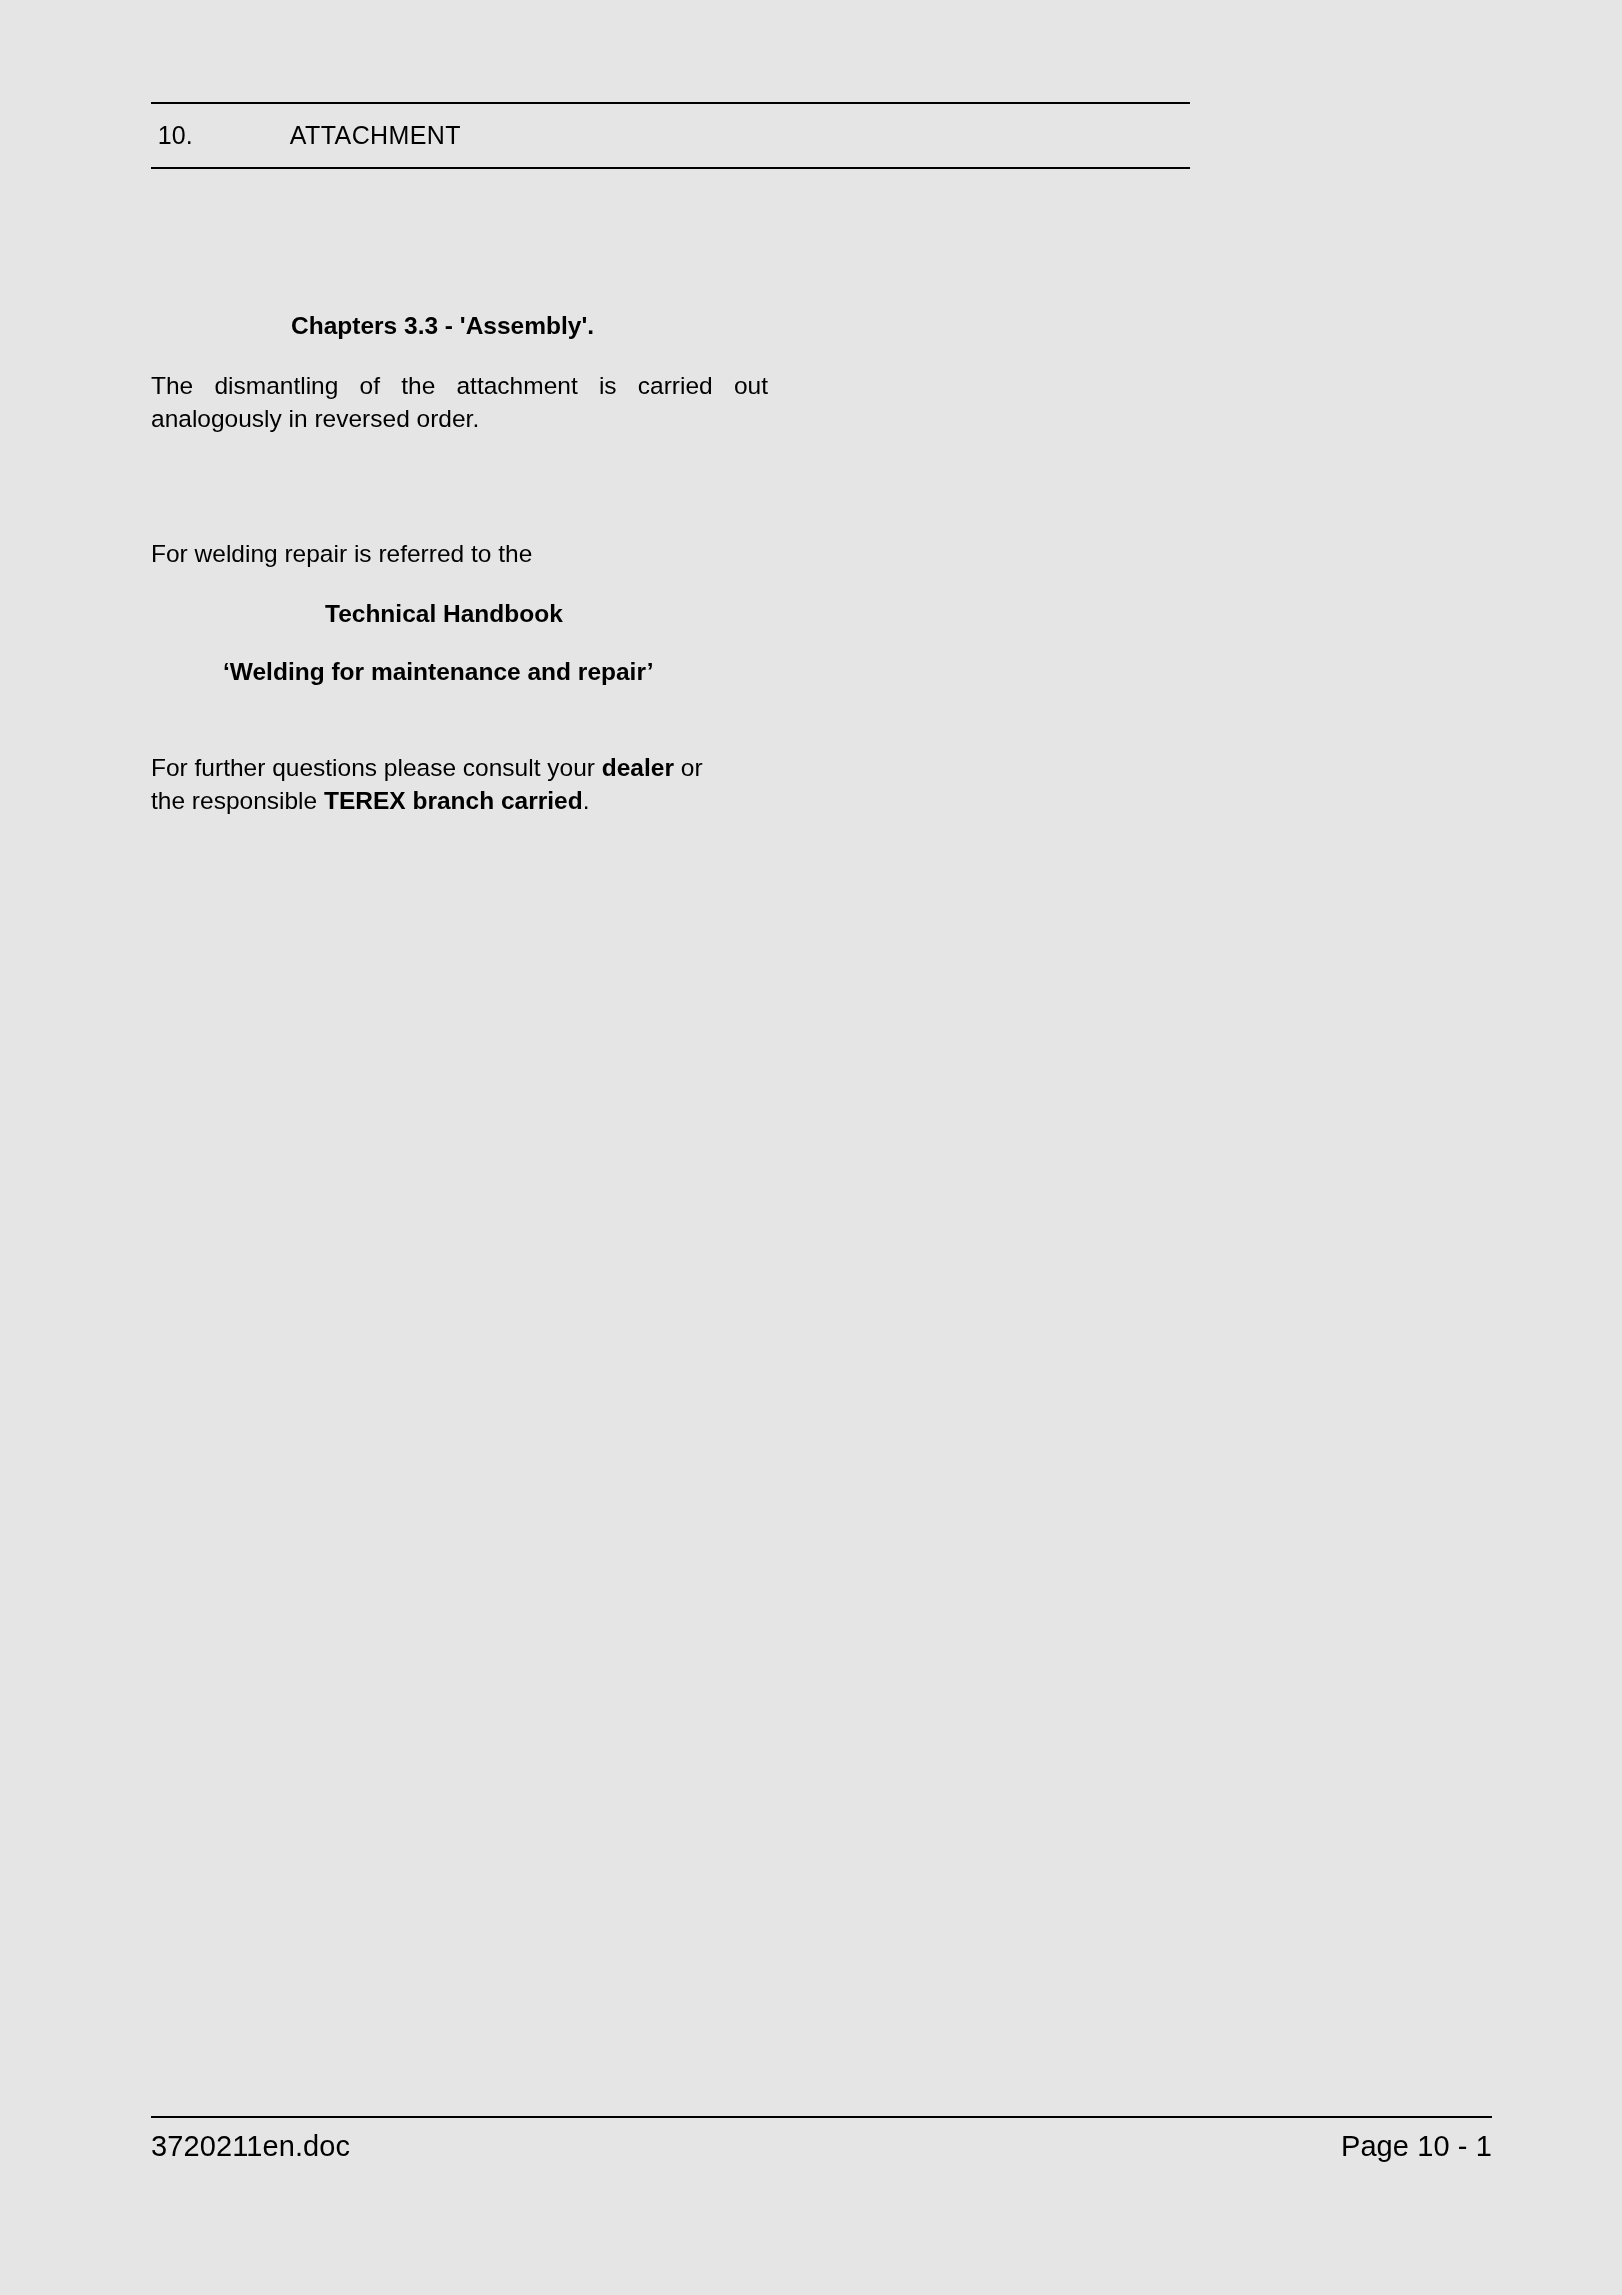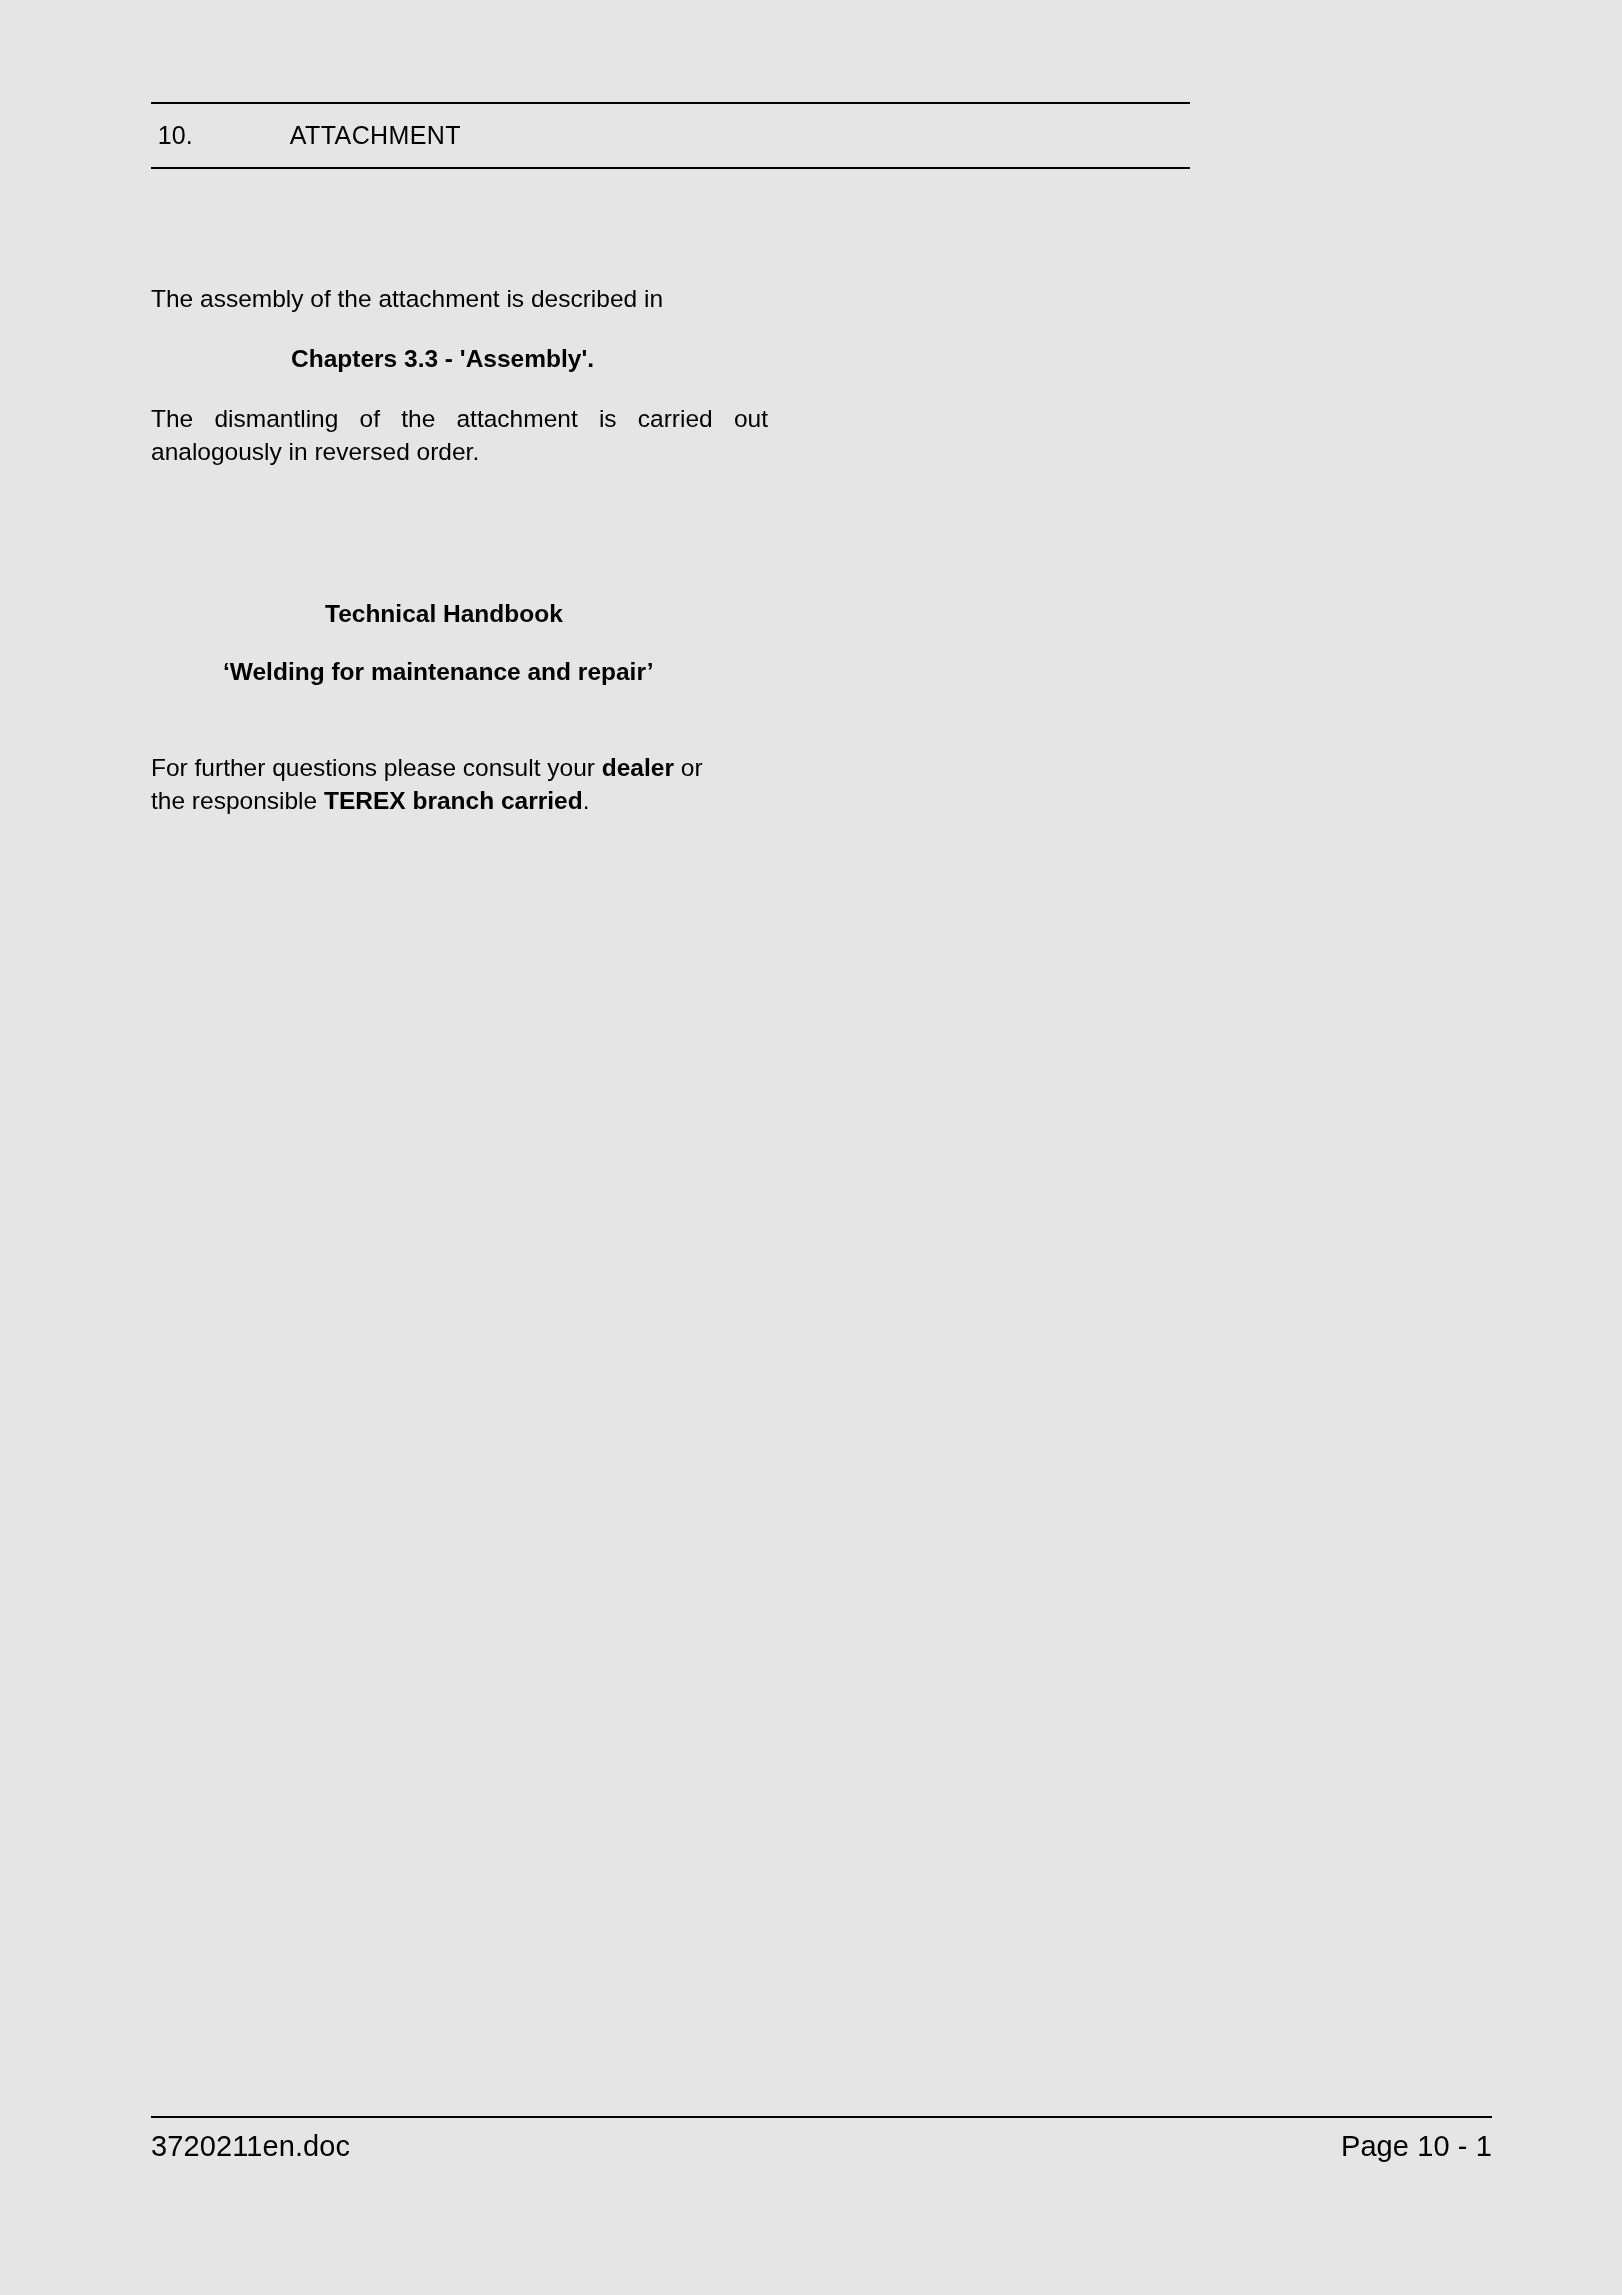--- a/index.html
+++ b/index.html
@@ -160,29 +160,29 @@
       <span class="header-num">10.</span>
       <span class="header-title">ATTACHMENT</span>
     </div>
     <div class="header-rule-bottom"></div>
   </div>
 
 
   <div class="content">
 
     <div class="sp-1"></div>
-    <p class="body-text">The assembly of the attachment is described in</p>
 
     <div class="sp-2"></div>
     <p class="indent-center-1">Chapters 3.3 - 'Assembly'.</p>
 
     <div class="sp-2"></div>
     <p class="justified"><span class="line-1">The dismantling of the attachment is carried out</span><span>analogously in reversed order.</span></p>
 
     <div class="gap-big"></div>
+    <p class="body-text">For welding repair is referred to the</p>
 
     <div class="sp-2"></div>
     <p class="indent-center-2">Technical Handbook</p>
 
     <div class="sp-3"></div>
     <p class="indent-center-3">‘Welding for maintenance and repair’</p>
 
     <div class="gap-mid"></div>
     <p class="body-text">
       <span>For further questions please consult your </span><b>dealer</b><span> or</span><br>

